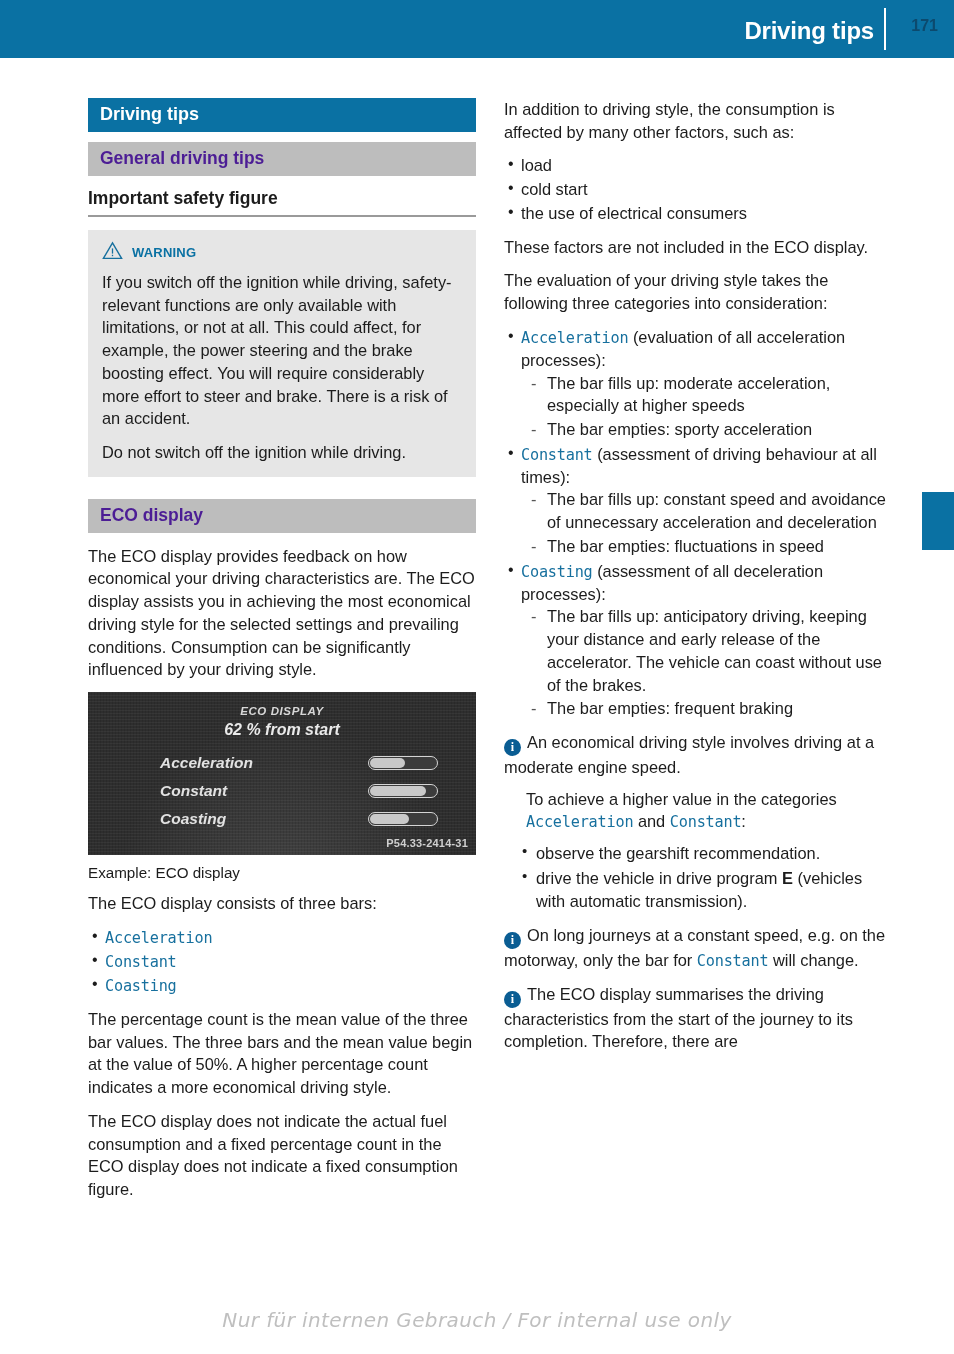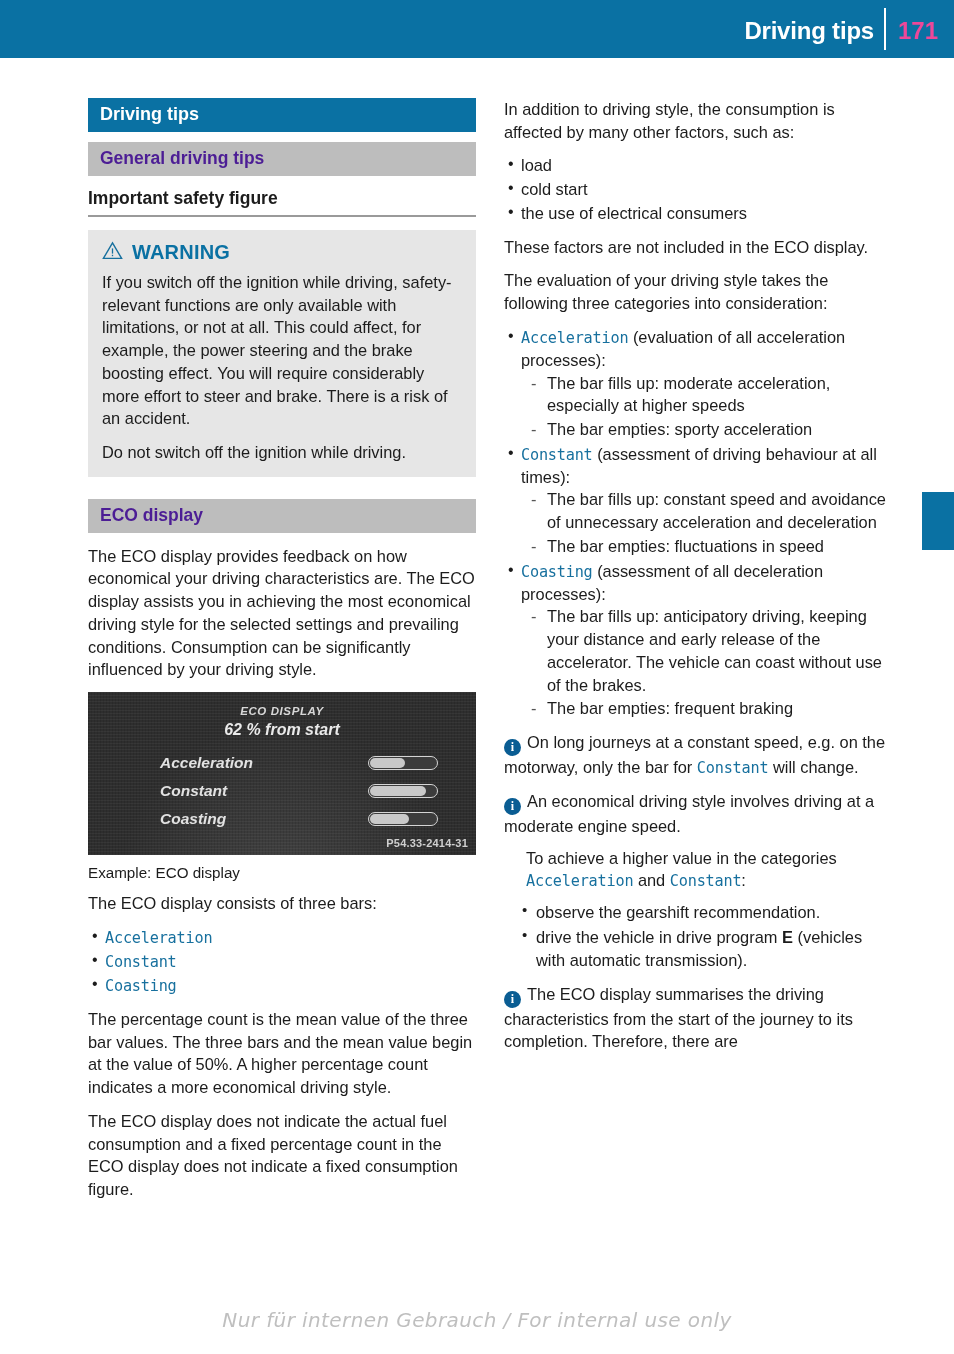--- a/index.html
+++ b/index.html
@@ -36,23 +36,23 @@
     right: 68px;
     top: 8px;
     width: 2px;
     height: 42px;
     background: #ffffff;
   }
   .header-page {
     position: absolute;
     right: 16px;
     top: 17px;
-    font-size: 24px;
-    font-weight: bold;
-    color: #ec4899;
+    font-size: 16px;
+    font-weight: bold;
+    color: #0c4a6e;
   }
   .side-tab-block {
     position: absolute;
     right: 0;
     top: 492px;
     width: 32px;
     height: 58px;
     background: #0a71a3;
   }
 
@@ -100,21 +100,21 @@
     padding: 11px 14px 13px 14px;
     margin-bottom: 22px;
   }
   .warning-head {
     display: flex;
     align-items: center;
     gap: 9px;
     margin-bottom: 7px;
   }
   .warning-title {
-    font-size: 20px;
+    font-size: 13px;
     font-weight: bold;
     color: #0a71a3;
     letter-spacing: 0.2px;
   }
   .warning-box p:last-child { margin-bottom: 0; }
 
   
   .figure {
     width: 388px;
     height: 163px;
@@ -365,38 +365,38 @@
       <span>(assessment of all deceleration processes):</span>
       <ul class="dashes">
         <li>The bar fills up: anticipatory driving, keeping your distance and early release of the accelerator. The vehicle can coast without use of the brakes.</li>
         <li>The bar empties: frequent braking</li>
       </ul>
     </li>
   </ul>
 
   <div class="note">
     <p>
-      <span class="note-icon">i</span><span>On long journeys at a constant speed, e.g. on the motorway, only the bar for </span><span class="mono">Constant</span><span> will change.</span>
-    </p>
-  </div>
-
-  <div class="note">
-    <p>
       <span class="note-icon">i</span><span>An economical driving style involves driving at a moderate engine speed.</span>
     </p>
     <p class="note-indent">
       <span>To achieve a higher value in the categories </span><span class="mono">Acceleration</span><span> and </span><span class="mono">Constant</span><span>:</span>
     </p>
     <ul class="sub-bullets">
       <li>observe the gearshift recommendation.</li>
       <li><span>drive the vehicle in drive program </span><b>E</b><span> (vehicles with automatic transmission).</span></li>
     </ul>
   </div>
 
   <div class="note">
     <p>
+      <span class="note-icon">i</span><span>On long journeys at a constant speed, e.g. on the motorway, only the bar for </span><span class="mono">Constant</span><span> will change.</span>
+    </p>
+  </div>
+
+  <div class="note">
+    <p>
       <span class="note-icon">i</span><span>The ECO display summarises the driving characteristics from the start of the journey to its completion. Therefore, there are</span>
     </p>
   </div>
 
 </div>
 
 <div class="footer">Nur für internen Gebrauch / For internal use only</div>
 
 </body></html>

